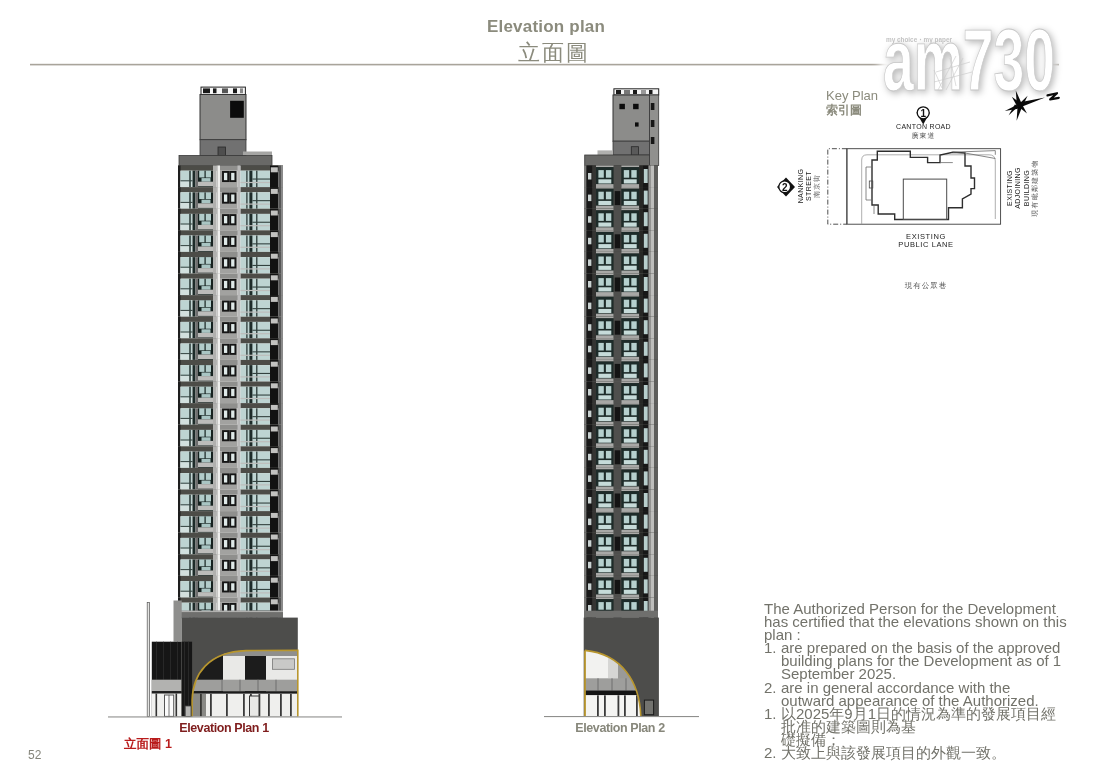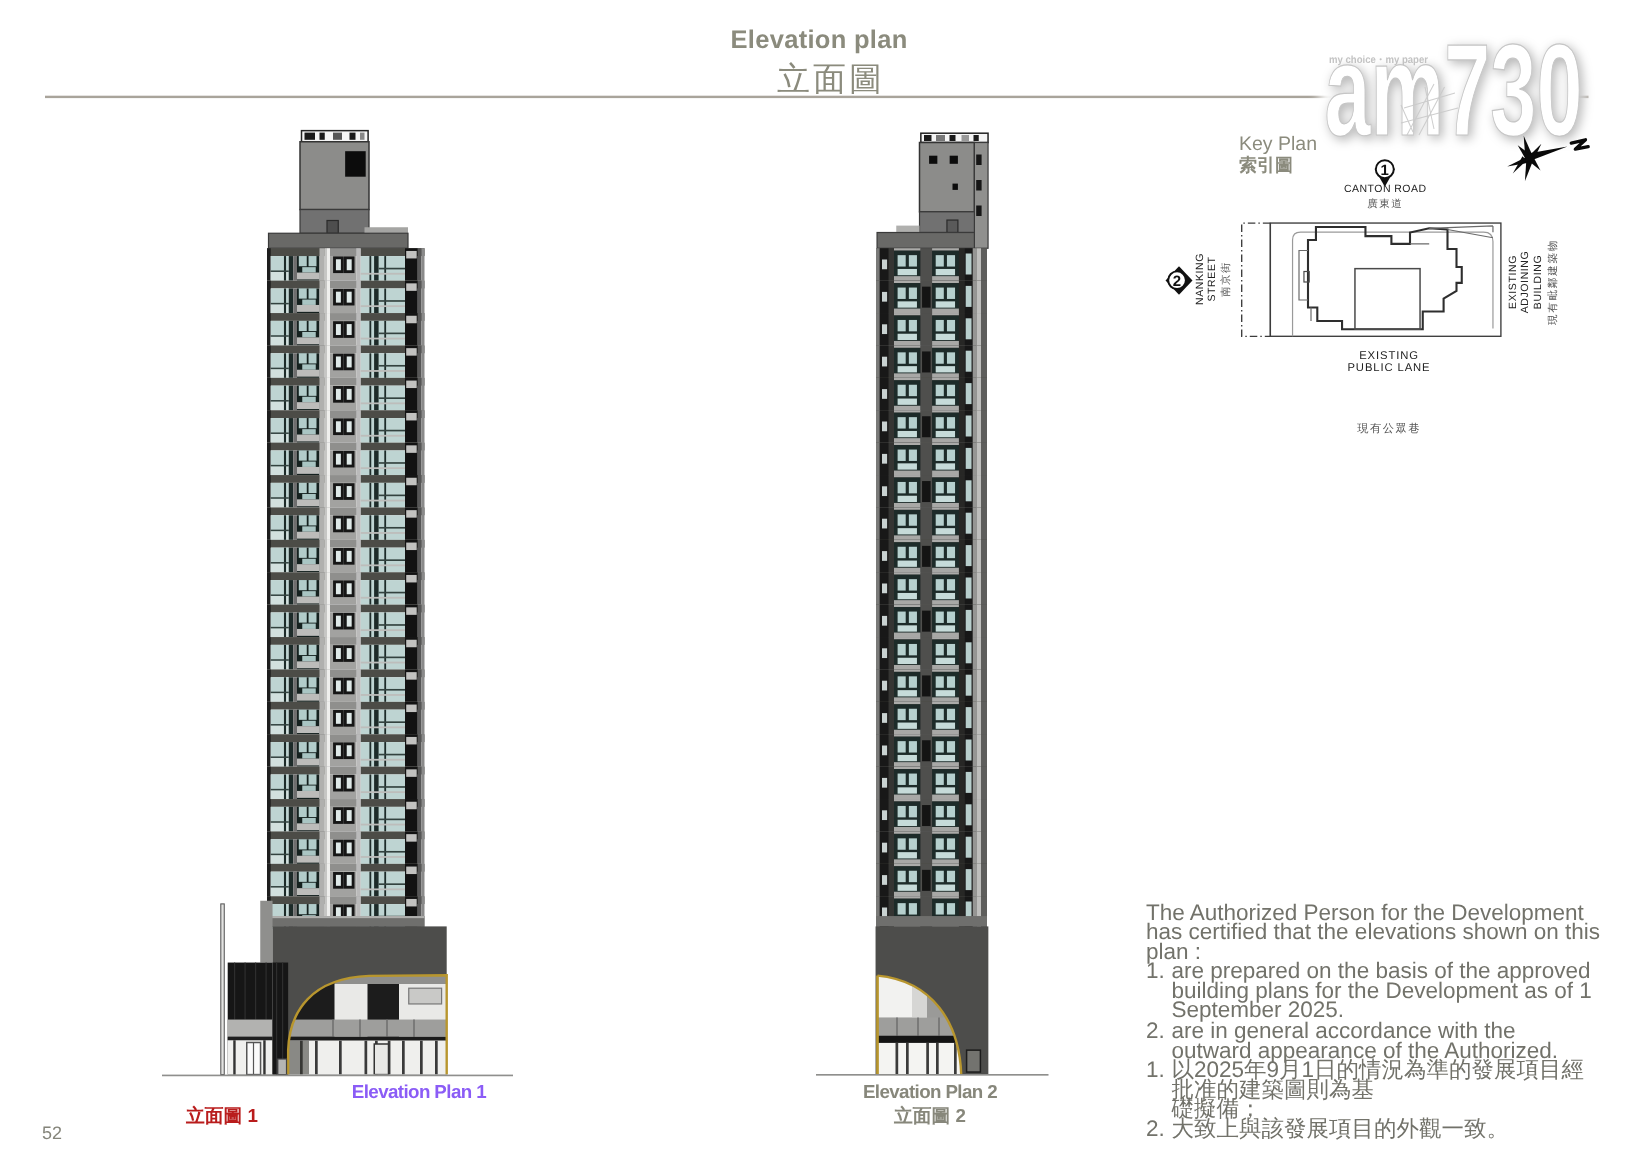--- a/index.html
+++ b/index.html
@@ -328,25 +328,24 @@
 
 <div class="t" style="left:805px;top:186px;font-size:7px;color:#222;letter-spacing:0.4px;line-height:8.3px;text-align:center;transform:translate(-50%,-50%) rotate(-90deg);">NANKING<br>STREET</div>
 <div class="t" style="left:817px;top:186px;font-size:7px;color:#555;transform:translate(-50%,-50%) rotate(-90deg);letter-spacing:1px;">南京街</div>
 
 <div class="t" style="left:1018px;top:188px;font-size:7px;color:#222;letter-spacing:0.4px;line-height:8.3px;text-align:center;transform:translate(-50%,-50%) rotate(-90deg);">EXISTING<br>ADJOINING<br>BUILDING</div>
 <div class="t" style="left:1035px;top:188px;font-size:7px;color:#555;letter-spacing:1.2px;transform:translate(-50%,-50%) rotate(-90deg);">現有毗鄰建築物</div>
 
 <div class="t" style="left:846px;top:233px;width:160px;text-align:center;font-size:7.5px;color:#222;letter-spacing:0.6px;line-height:8.2px;">EXISTING<br>PUBLIC LANE</div>
 <div class="t" style="left:846px;top:249px;width:160px;text-align:center;font-size:7.5px;color:#555;letter-spacing:1px;margin-top:32px;">現有公眾巷</div>
 
-<div class="t" style="left:124px;top:721px;width:200px;text-align:right;font-size:12.5px;letter-spacing:-0.4px;font-weight:bold;color:#8b5cf6;">Elevation Plan 1</div>
+<div class="t" style="left:124px;top:721px;width:200px;text-align:center;font-size:12.5px;letter-spacing:-0.4px;font-weight:bold;color:#7f1d1d;">Elevation Plan 1</div>
 <div class="t" style="left:124px;top:736px;width:200px;text-align:left;font-size:12.5px;font-weight:bold;color:#b91c1c;">立面圖 1</div>
 
 <div class="t" style="left:520px;top:721px;width:200px;text-align:center;font-size:12.5px;letter-spacing:-0.4px;font-weight:bold;color:#87877b;">Elevation Plan 2</div>
-<div class="t" style="left:520px;top:736px;width:200px;text-align:center;font-size:12.5px;font-weight:bold;color:#87877b;">立面圖 2</div>
 
 <div class="t" style="left:28px;top:748px;font-size:12px;color:#85857b;">52</div>
 
 <div class="t" style="left:764px;top:602px;width:303px;white-space:normal;font-size:15px;line-height:13.1px;color:#72726a;">
 The Authorized Person for the Development has certified that the elevations shown on this plan :
 <div style="display:flex;">
         <div style="width:17px;flex:none;">1.</div>
         <div>are prepared on the basis of the approved building plans for the Development as of 1 September 2025.</div>
       </div>
 <div style="display:flex;">

